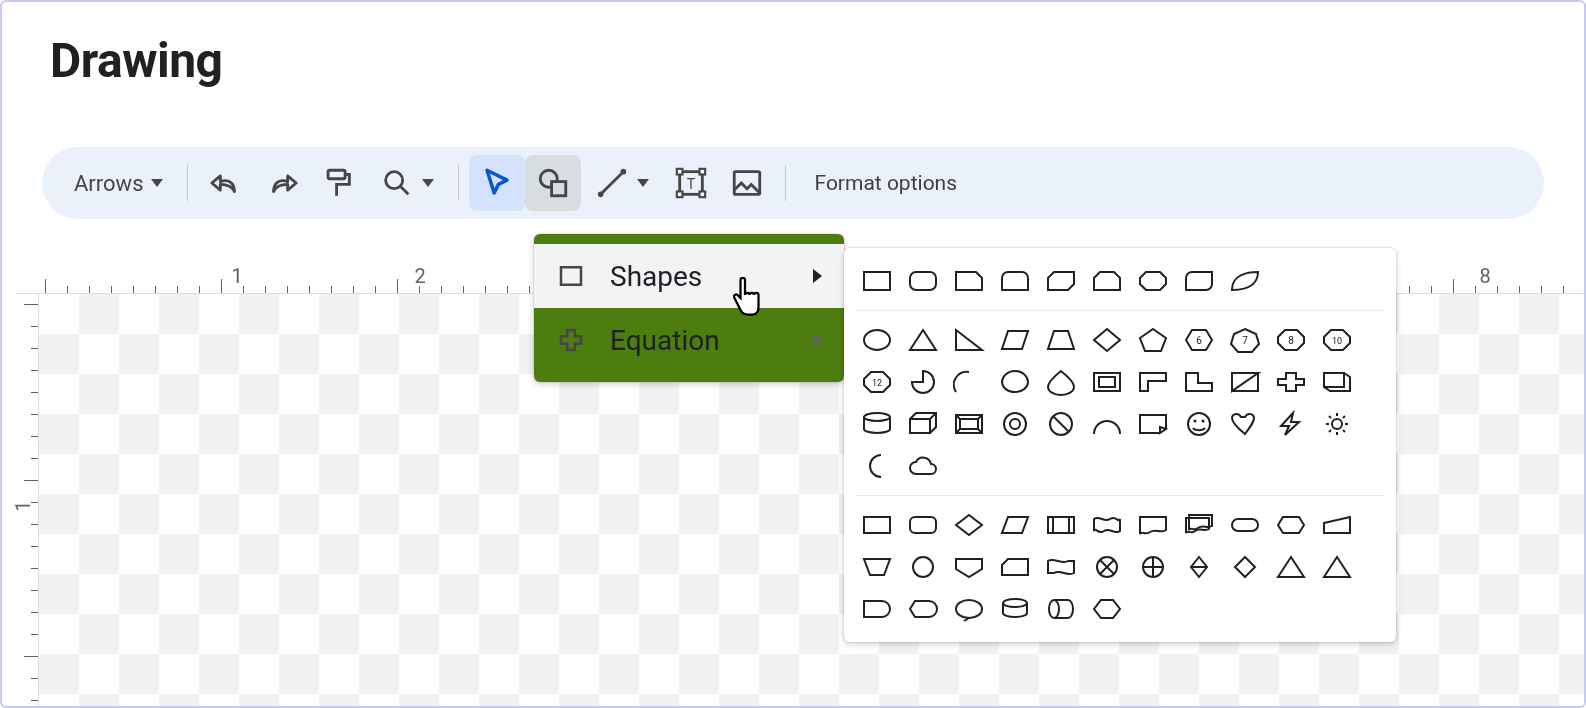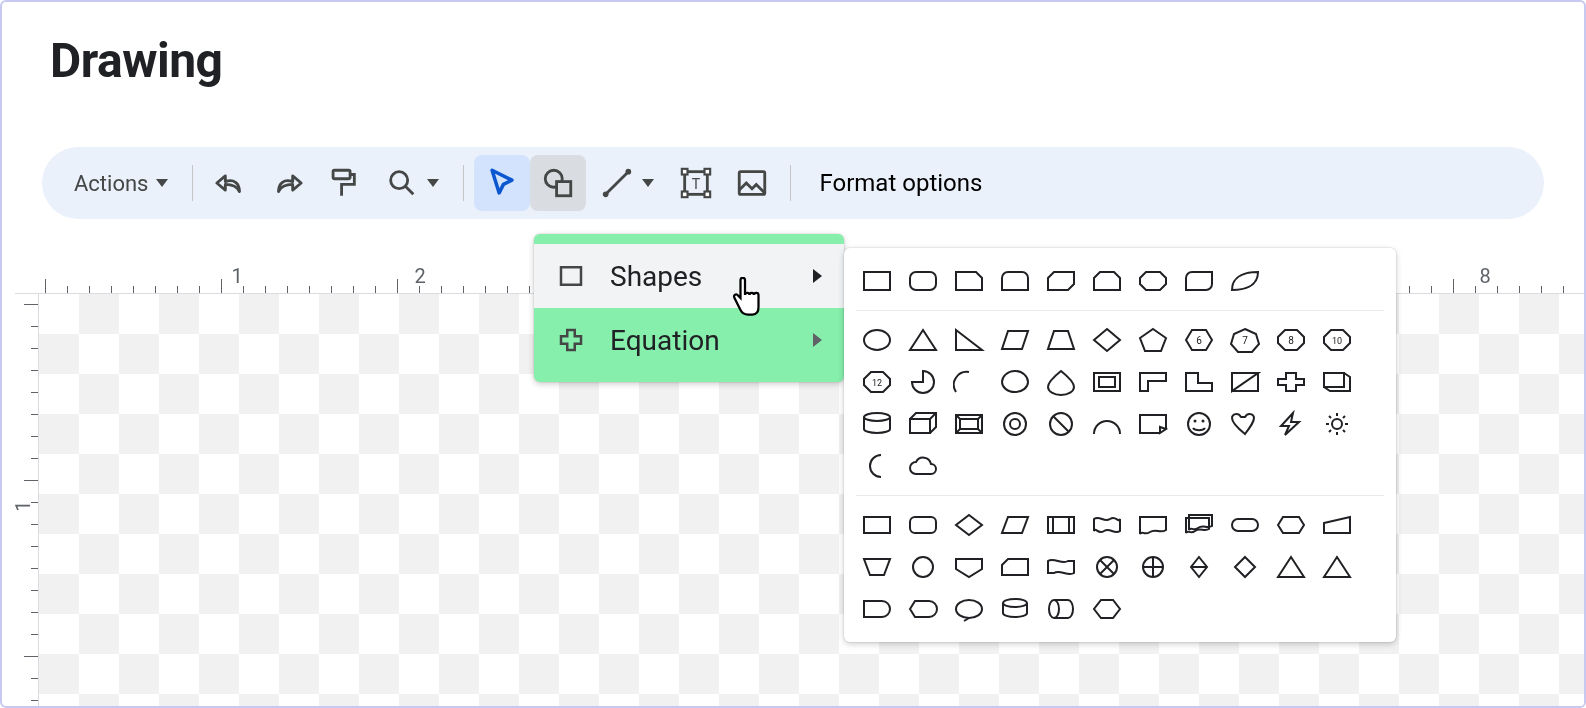--- a/index.html
+++ b/index.html
@@ -63,22 +63,22 @@
     width: 1px; height: 36px; background: #c4c7c5; margin: 0 10px;
   }
   .toolbar svg { width: 34px; height: 34px; }
   .caret {
     border-left: 6px solid transparent;
     border-right: 6px solid transparent;
     border-top: 8px solid #444746;
     margin-left: 2px;
   }
   .format-opts {
-    font-size: 24px;
-    color: #000000;
+    font-size: 21px;
+    color: #404040;
     padding: 0 18px;
   }
   .canvas-area {
     position: absolute;
     left: 13px; right: 0; top: 256px; bottom: 0;
   }
   .ruler-h {
     position: absolute;
     left: 0; right: 0; top: 0; height: 36px;
     background: #fff;
@@ -102,21 +102,21 @@
       linear-gradient(-45deg,#f1f1f1 25%,transparent 25%),
       linear-gradient(45deg,transparent 75%,#f1f1f1 75%),
       linear-gradient(-45deg,transparent 75%,#f1f1f1 75%);
     background-size: 80px 80px;
     background-position: 0 0, 0 40px, 40px -40px, -40px 0px;
     background-color: #fff;
   }
   .menu {
     position: absolute;
     top: 232px; left: 532px;
-    background: #86efac;
+    background: #4d7c0f;
     border-radius: 6px;
     box-shadow: 0 2px 6px rgba(0,0,0,0.2), 0 0 0 1px rgba(0,0,0,0.05);
     width: 310px;
     padding: 10px 0;
   }
   .menu-item {
     display: flex;
     align-items: center;
     height: 64px;
     padding: 0 22px;
@@ -155,21 +155,21 @@
 </style>
 </head>
 <body>
 
 <div class="header">
   <div class="title">Drawing</div>
 </div>
 
 <div class="toolbar">
   <div class="btn actions">
-    <span>Actions</span>
+    <span>Arrows</span>
     <span class="caret"></span>
   </div>
   <div class="divider"></div>
   <div class="btn">
     <svg viewBox="0 0 24 24">
         <path d="M8 11V7l-6 5 6 5v-4c4 0 8 1 10 5 0-6-4-9-10-7z" fill="none" stroke="#444746" stroke-width="2" stroke-linejoin="round"></path>
       </svg>
   </div>
   <div class="btn">
     <svg viewBox="0 0 24 24">

